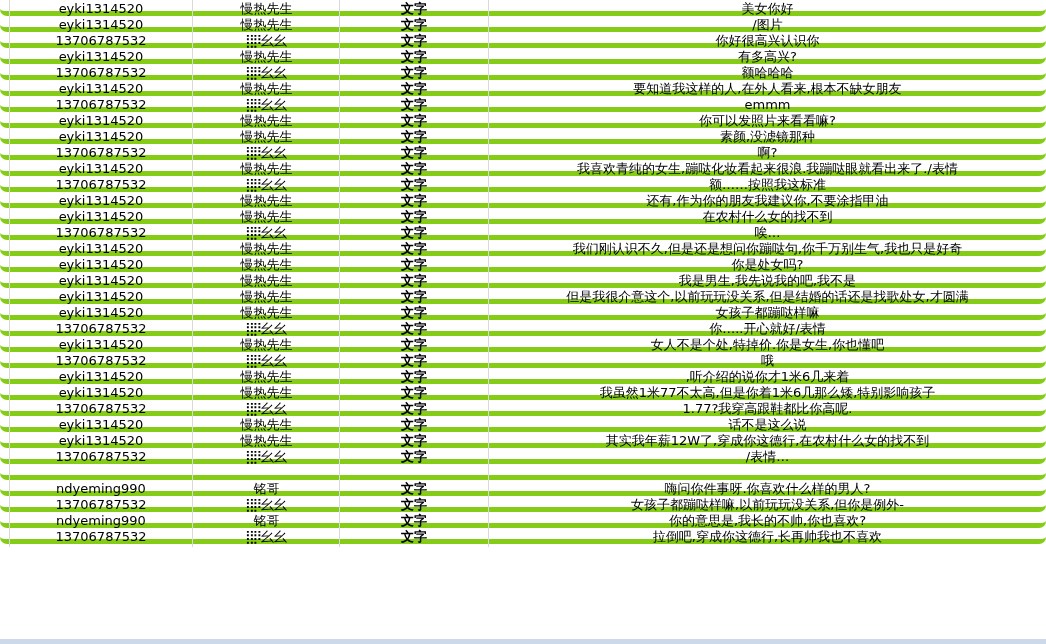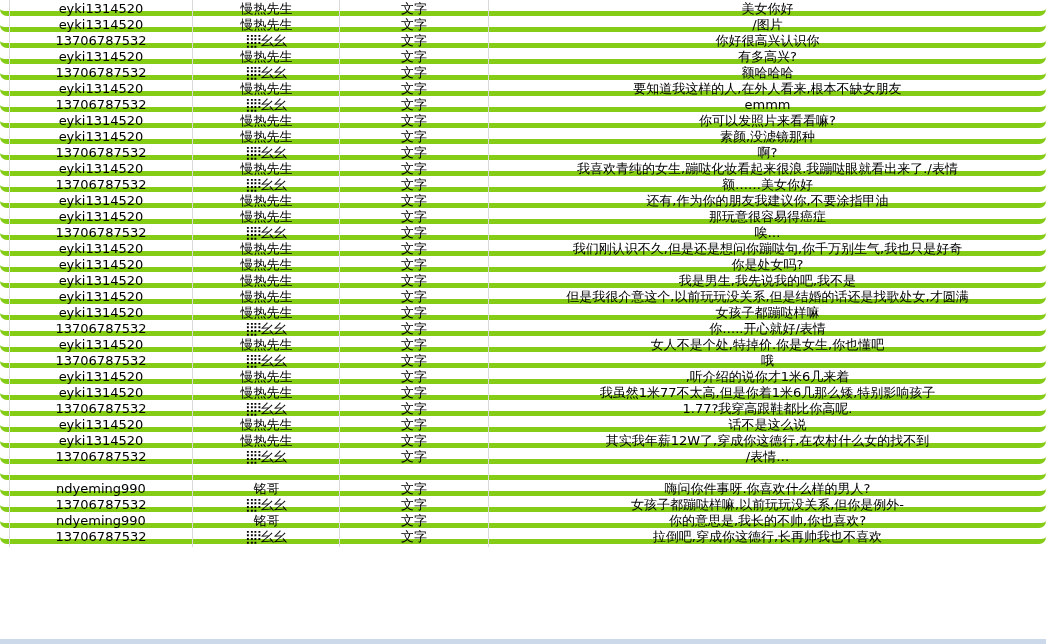--- a/index.html
+++ b/index.html
@@ -30,21 +30,21 @@
     height: 19px;
     line-height: 18px;
     text-align: center;
     white-space: nowrap;
     overflow: hidden;
     border-right: 1px solid #d9d9d9;
   }
   .c0 { width: 10px; }
   .c1 { width: 183px; }
   .c2 { width: 147px; }
-  .c3 { width: 149px; }
+  .c3 { width: 149px; font-weight: bold; }
   .c4 { width: 557px; border-right: none; }
   .glyph {
     letter-spacing: -2px;
     margin-right: 1px;
   }
   .bottom-strip {
     position: absolute;
     left: 0;
     bottom: 0;
     width: 1046px;
@@ -144,37 +144,37 @@
       <div class="cell c2"><span class="glyph"></span><span class="nick">慢热先生</span></div>
       <div class="cell c3">文字</div>
       <div class="cell c4">我喜欢青纯的女生,蹦哒化妆看起来很浪.我蹦哒眼就看出来了./表情</div>
     </div>
 
     <div class="row">
       <div class="cell c0"></div>
       <div class="cell c1">13706787532</div>
       <div class="cell c2"><span class="glyph">⣿⡿</span><span class="nick">幺幺</span></div>
       <div class="cell c3">文字</div>
-      <div class="cell c4">额……美女你好</div>
+      <div class="cell c4">额……按照我这标准</div>
     </div>
 
     <div class="row">
       <div class="cell c0"></div>
       <div class="cell c1">eyki1314520</div>
       <div class="cell c2"><span class="glyph"></span><span class="nick">慢热先生</span></div>
       <div class="cell c3">文字</div>
       <div class="cell c4">还有,作为你的朋友我建议你,不要涂指甲油</div>
     </div>
 
     <div class="row">
       <div class="cell c0"></div>
       <div class="cell c1">eyki1314520</div>
       <div class="cell c2"><span class="glyph"></span><span class="nick">慢热先生</span></div>
       <div class="cell c3">文字</div>
-      <div class="cell c4">那玩意很容易得癌症</div>
+      <div class="cell c4">在农村什么女的找不到</div>
     </div>
 
     <div class="row">
       <div class="cell c0"></div>
       <div class="cell c1">13706787532</div>
       <div class="cell c2"><span class="glyph">⣿⡿</span><span class="nick">幺幺</span></div>
       <div class="cell c3">文字</div>
       <div class="cell c4">唉…</div>
     </div>
 

